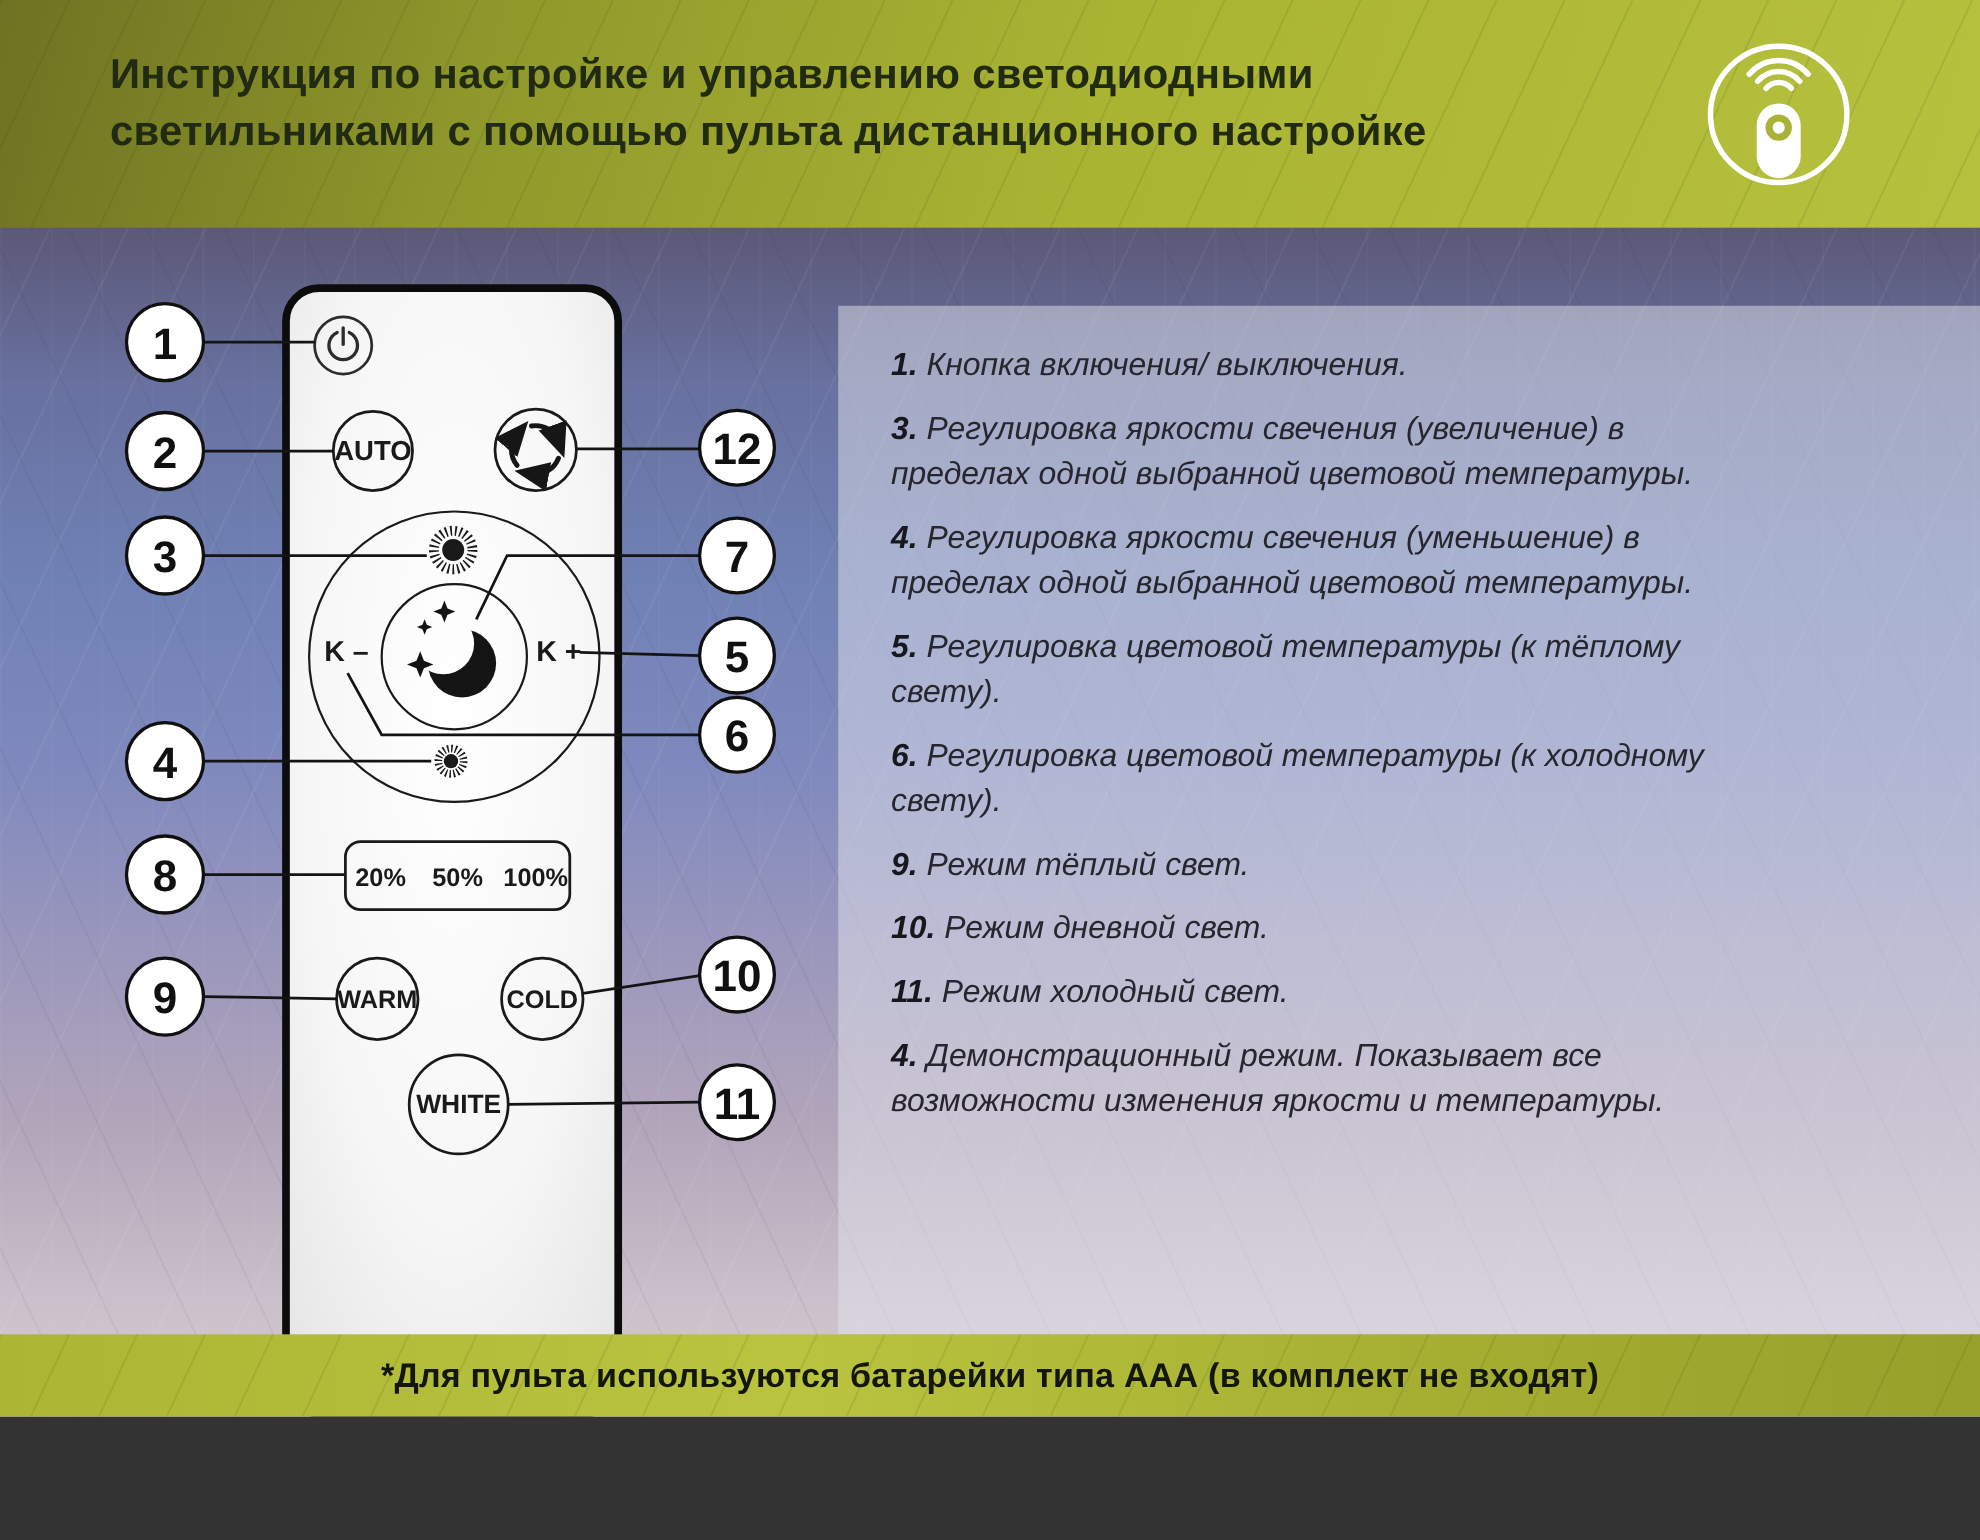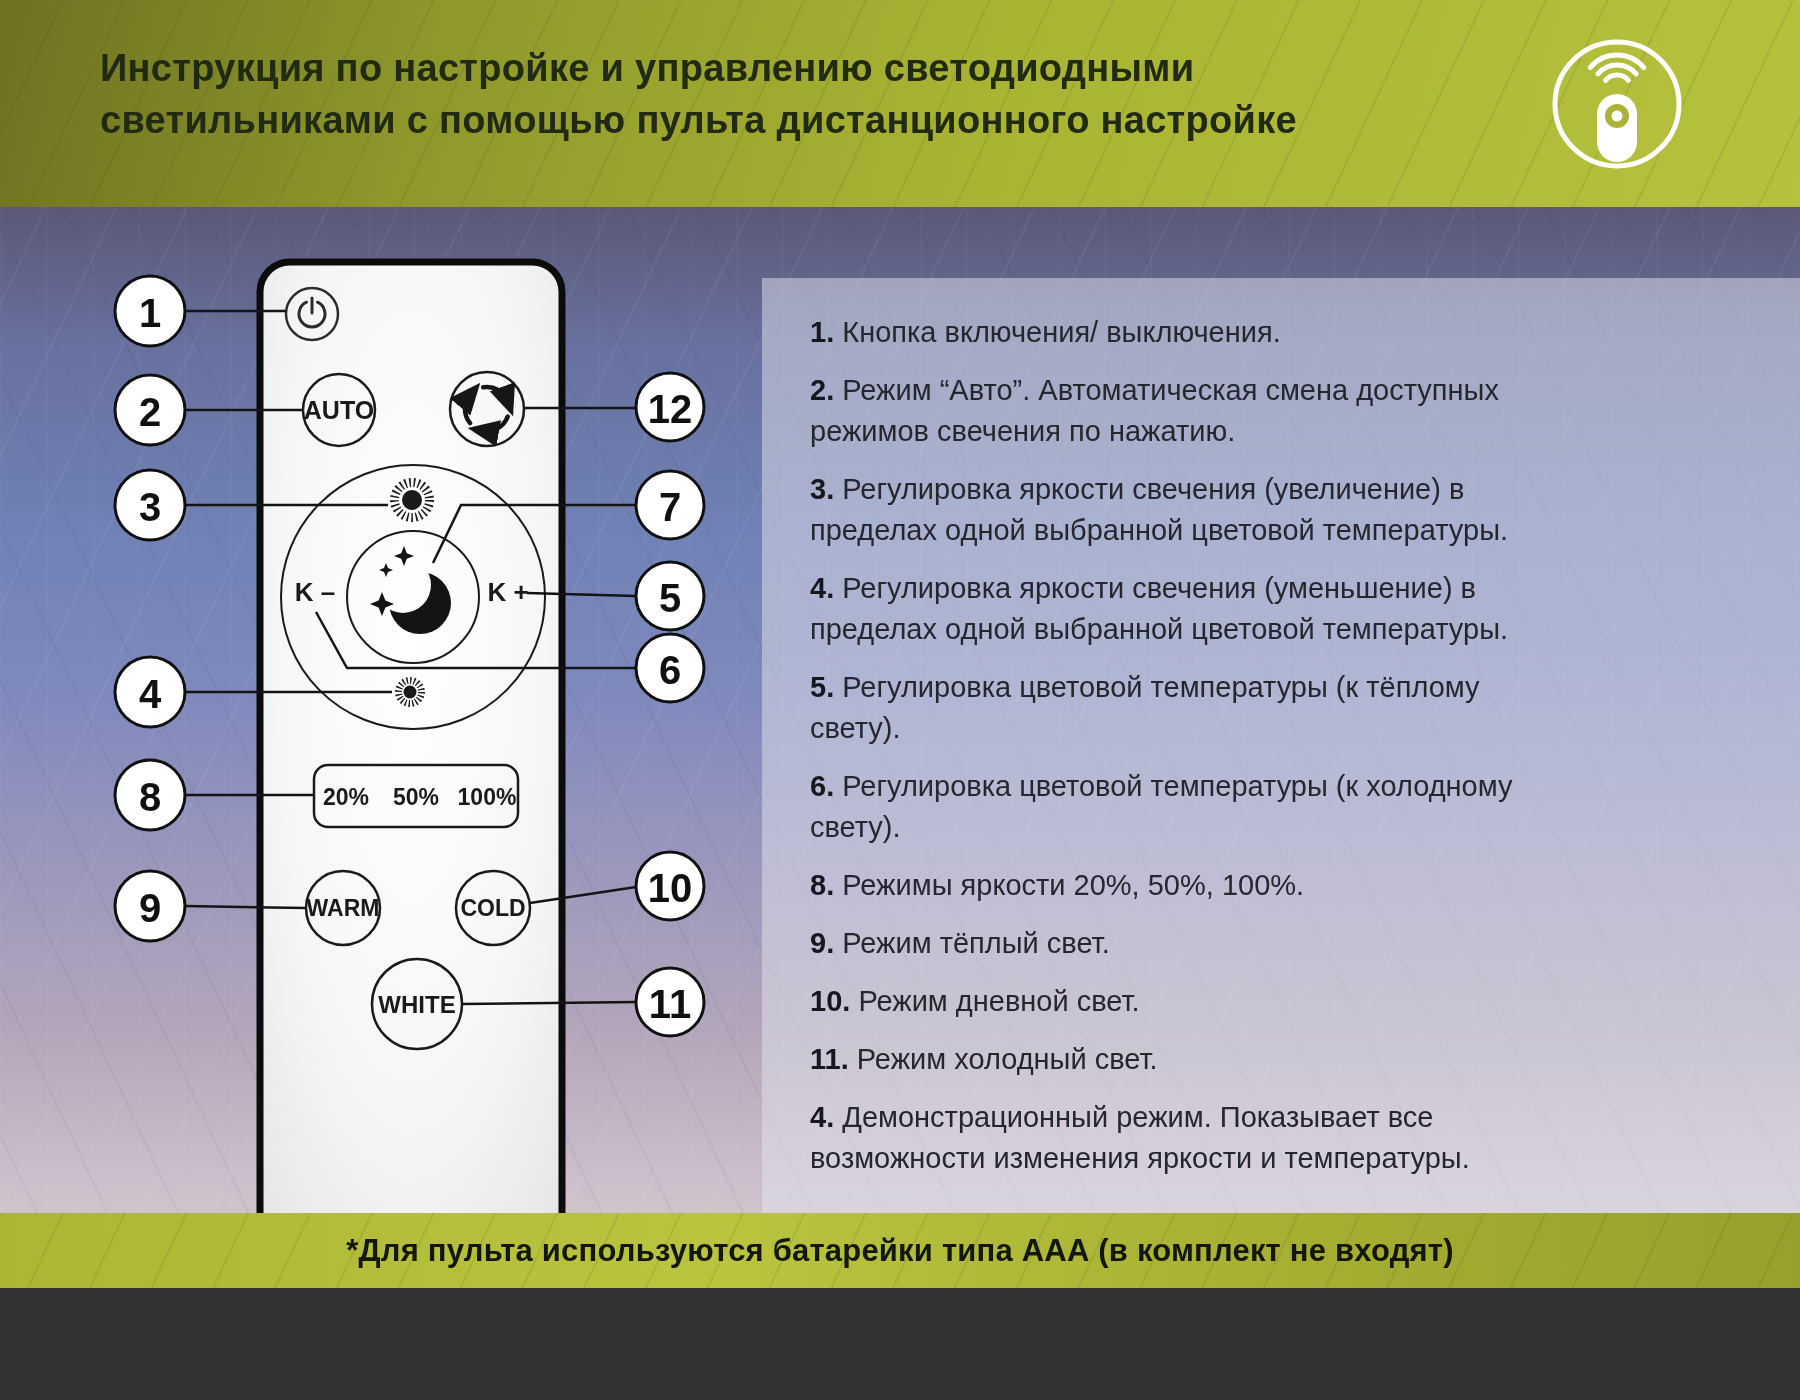--- a/index.html
+++ b/index.html
@@ -37,21 +37,21 @@
     background:linear-gradient(90deg,#adb634 0%,#bac43f 40%,#a6af31 72%,#97a02a 100%);
     display:flex;align-items:center;justify-content:center;z-index:3;
   }
   .footer::after{
     content:"";position:absolute;inset:0;pointer-events:none;
     background:repeating-linear-gradient(115deg, rgba(55,60,10,0.10) 0 2px, transparent 2px 56px);
   }
   .footer-note{font-size:31px;font-weight:700;color:#13170a;letter-spacing:0.2px;}
   .panel{
     position:absolute;left:762px;top:278px;right:0;bottom:75px;
-    background:rgba(226,227,235,0.5);z-index:1;
+    background:rgba(226,227,235,0.5);z-index:1;font-style:italic;
   }
   .list{padding:34px 40px 0 48px;font-size:29px;line-height:41px;color:#26262e;}
   .item{margin-bottom:17px;}
   .item b{font-weight:700;color:#17171e;}
   .illustration{position:absolute;left:0;top:0;z-index:2;}
   svg text{font-family:"Liberation Sans","DejaVu Sans",sans-serif;}
   .btn-label{font-weight:700;fill:#1a1a1a;}
   .callout-num{font-size:40px;font-weight:600;fill:#101010;}
 </style>
 </head>
@@ -71,26 +71,24 @@
     </svg>
   </div>
   <div class="title">
     <div>Инструкция по настройке и управлению светодиодными</div>
     <div>светильниками с помощью пульта дистанционного настройке</div>
   </div>
 
   <div class="panel">
     <div class="list" id="instruction-list">
         <div class="item"><b>1.</b> Кнопка включения/ выключения.</div>
-        <div class="item"><b>2.</b> Режим “Авто”. Автоматическая смена доступных<br>режимов свечения по нажатию.</div>
         <div class="item"><b>3.</b> Регулировка яркости свечения (увеличение) в<br>пределах одной выбранной цветовой температуры.</div>
         <div class="item"><b>4.</b> Регулировка яркости свечения (уменьшение) в<br>пределах одной выбранной цветовой температуры.</div>
         <div class="item"><b>5.</b> Регулировка цветовой температуры (к тёплому<br>свету).</div>
         <div class="item"><b>6.</b> Регулировка цветовой температуры (к холодному<br>свету).</div>
-        <div class="item"><b>8.</b> Режимы яркости 20%, 50%, 100%.</div>
         <div class="item"><b>9.</b> Режим тёплый свет.</div>
         <div class="item"><b>10.</b> Режим дневной свет.</div>
         <div class="item"><b>11.</b> Режим холодный свет.</div>
         <div class="item"><b>4.</b> Демонстрационный режим. Показывает все<br>возможности изменения яркости и температуры.</div>
       </div>
   </div>
 
   <svg class="illustration" width="720" height="1400" viewBox="0 0 720 1400">
     <defs>
       <radialGradient id="remGrad" cx="0.5" cy="0.38" r="0.9">

